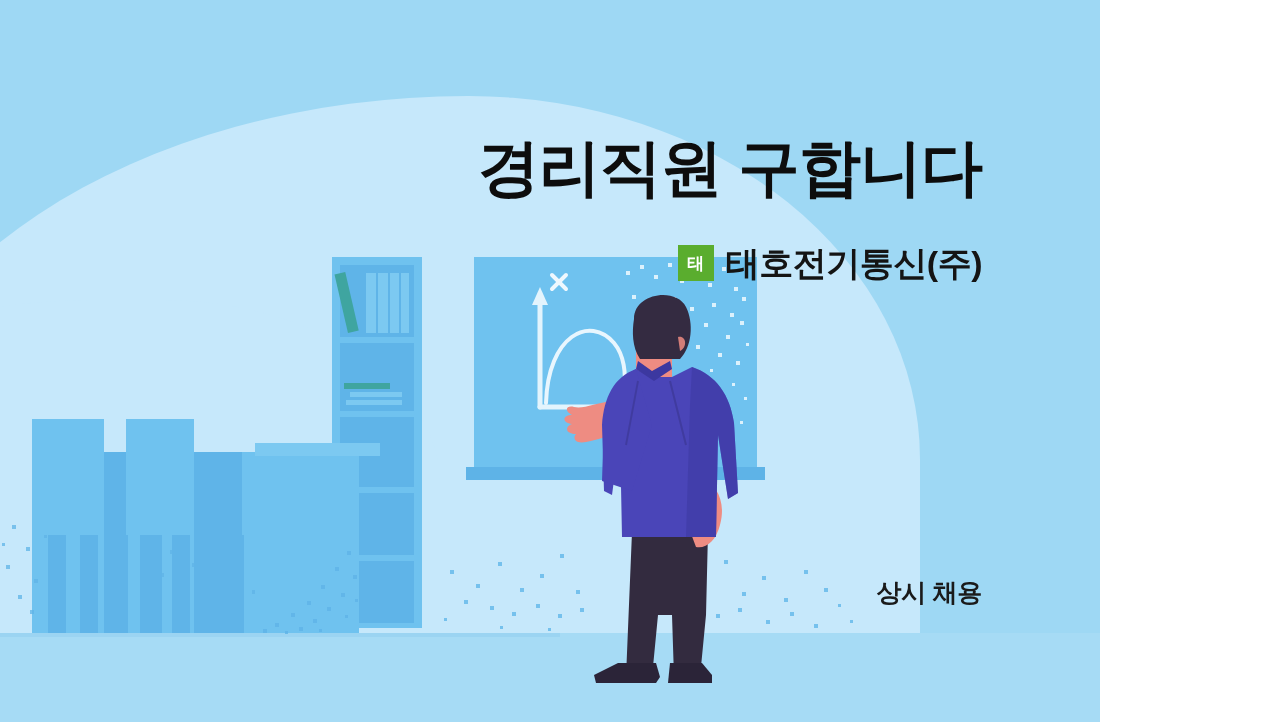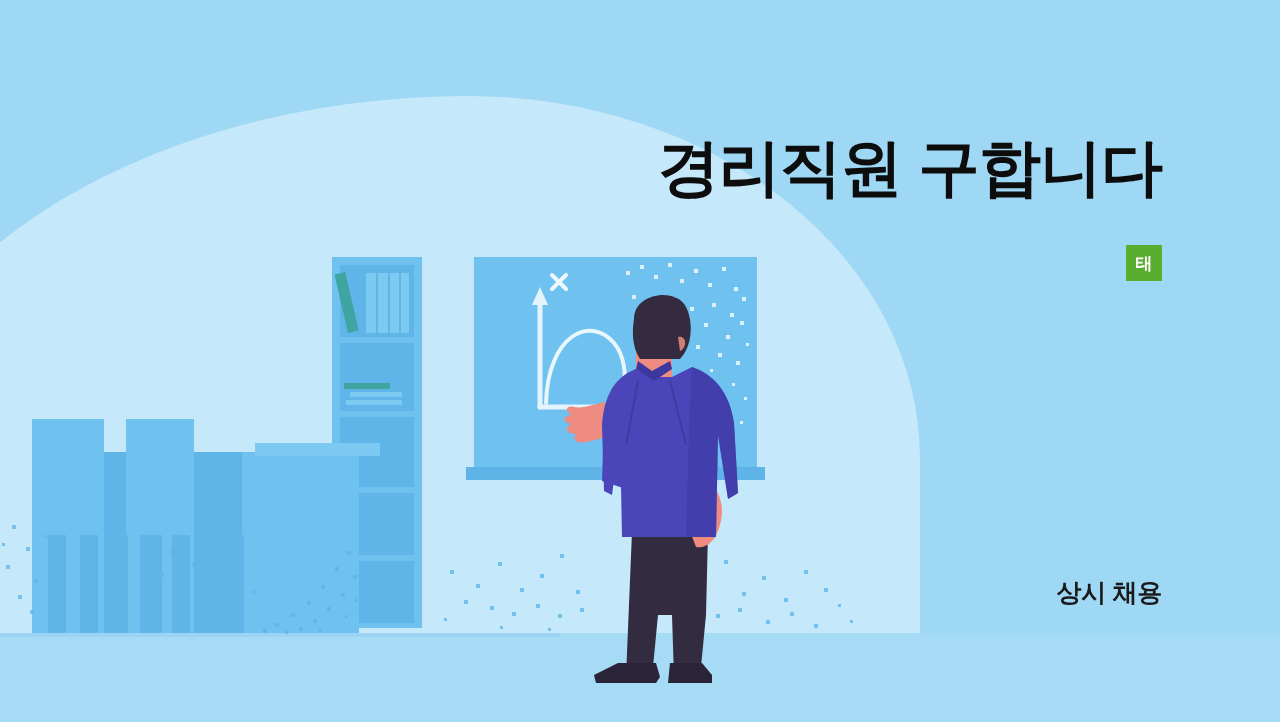--- a/index.html
+++ b/index.html
@@ -3,21 +3,21 @@
 <meta charset="utf-8">
 <title>Job Posting Banner</title>
 <style>
   html,body{margin:0;padding:0;}
   body{
     font-family:"Liberation Sans","DejaVu Sans",sans-serif;
     background:#ffffff;
   }
   #banner{
     position:relative;
-    width:1280px;
+    width:1100px;
     height:722px;
     overflow:hidden;
     background:#9ED8F4;
   }
   
   .bg-base{position:absolute;inset:0;background:#9ED8F4;}
   .bg-dome{
     position:absolute;
     left:-140px;
     top:96px;
@@ -372,17 +372,18 @@
 
     <path d="M94 34 C 94 8, 136 2, 146 22 C 154 38, 152 62, 140 74 L100 74 C 92 62, 92 46, 94 34 Z" fill="#342B41"></path>
 
     <path d="M138 52 C 146 50, 148 62, 140 66 Z" fill="#EE8C82" opacity="0.85"></path>
   </svg>
 
   <div class="title">경리직원 구합니다</div>
 
   <div class="company-row">
     <div class="company-badge">태</div>
+    <div class="company-name">태호전기통신(주)</div>
   </div>
 
   <div class="hiring-status">상시 채용</div>
 
 </div>
 
 </body></html>

